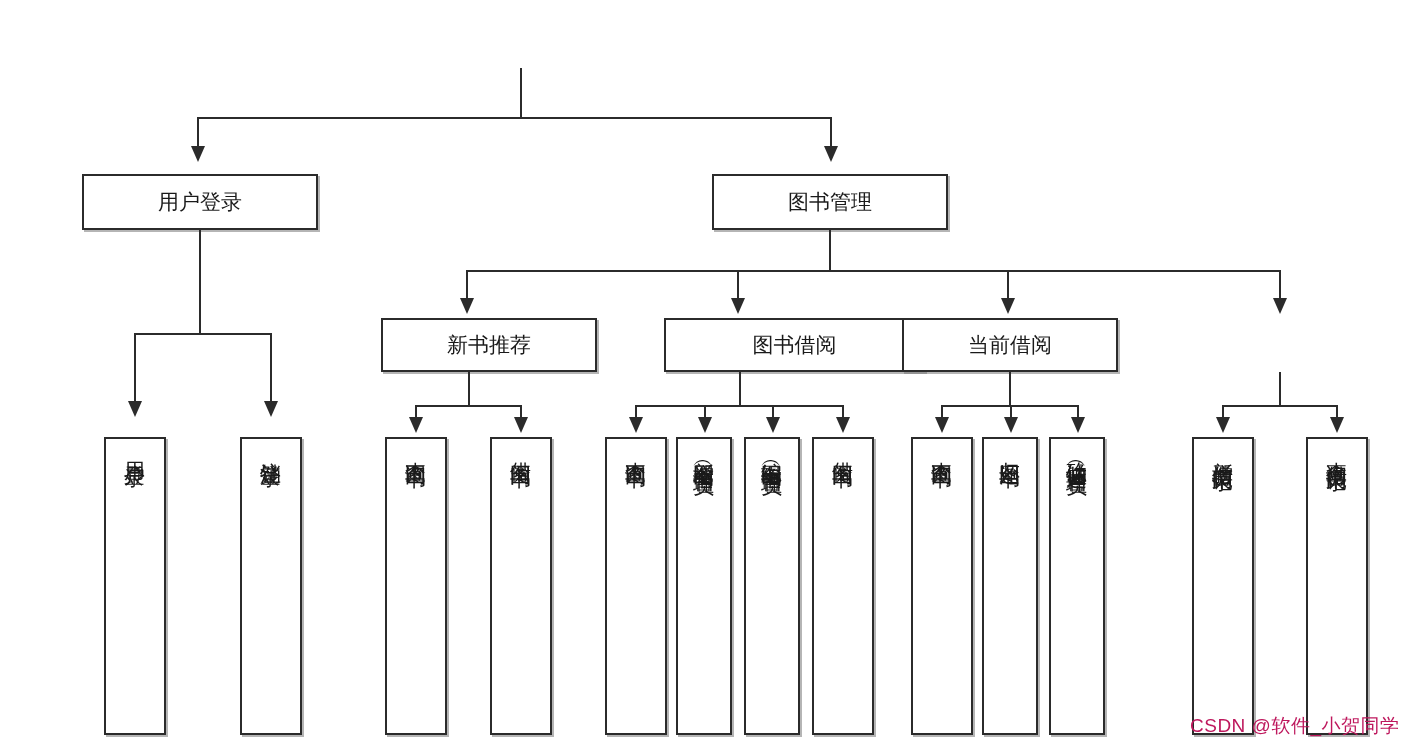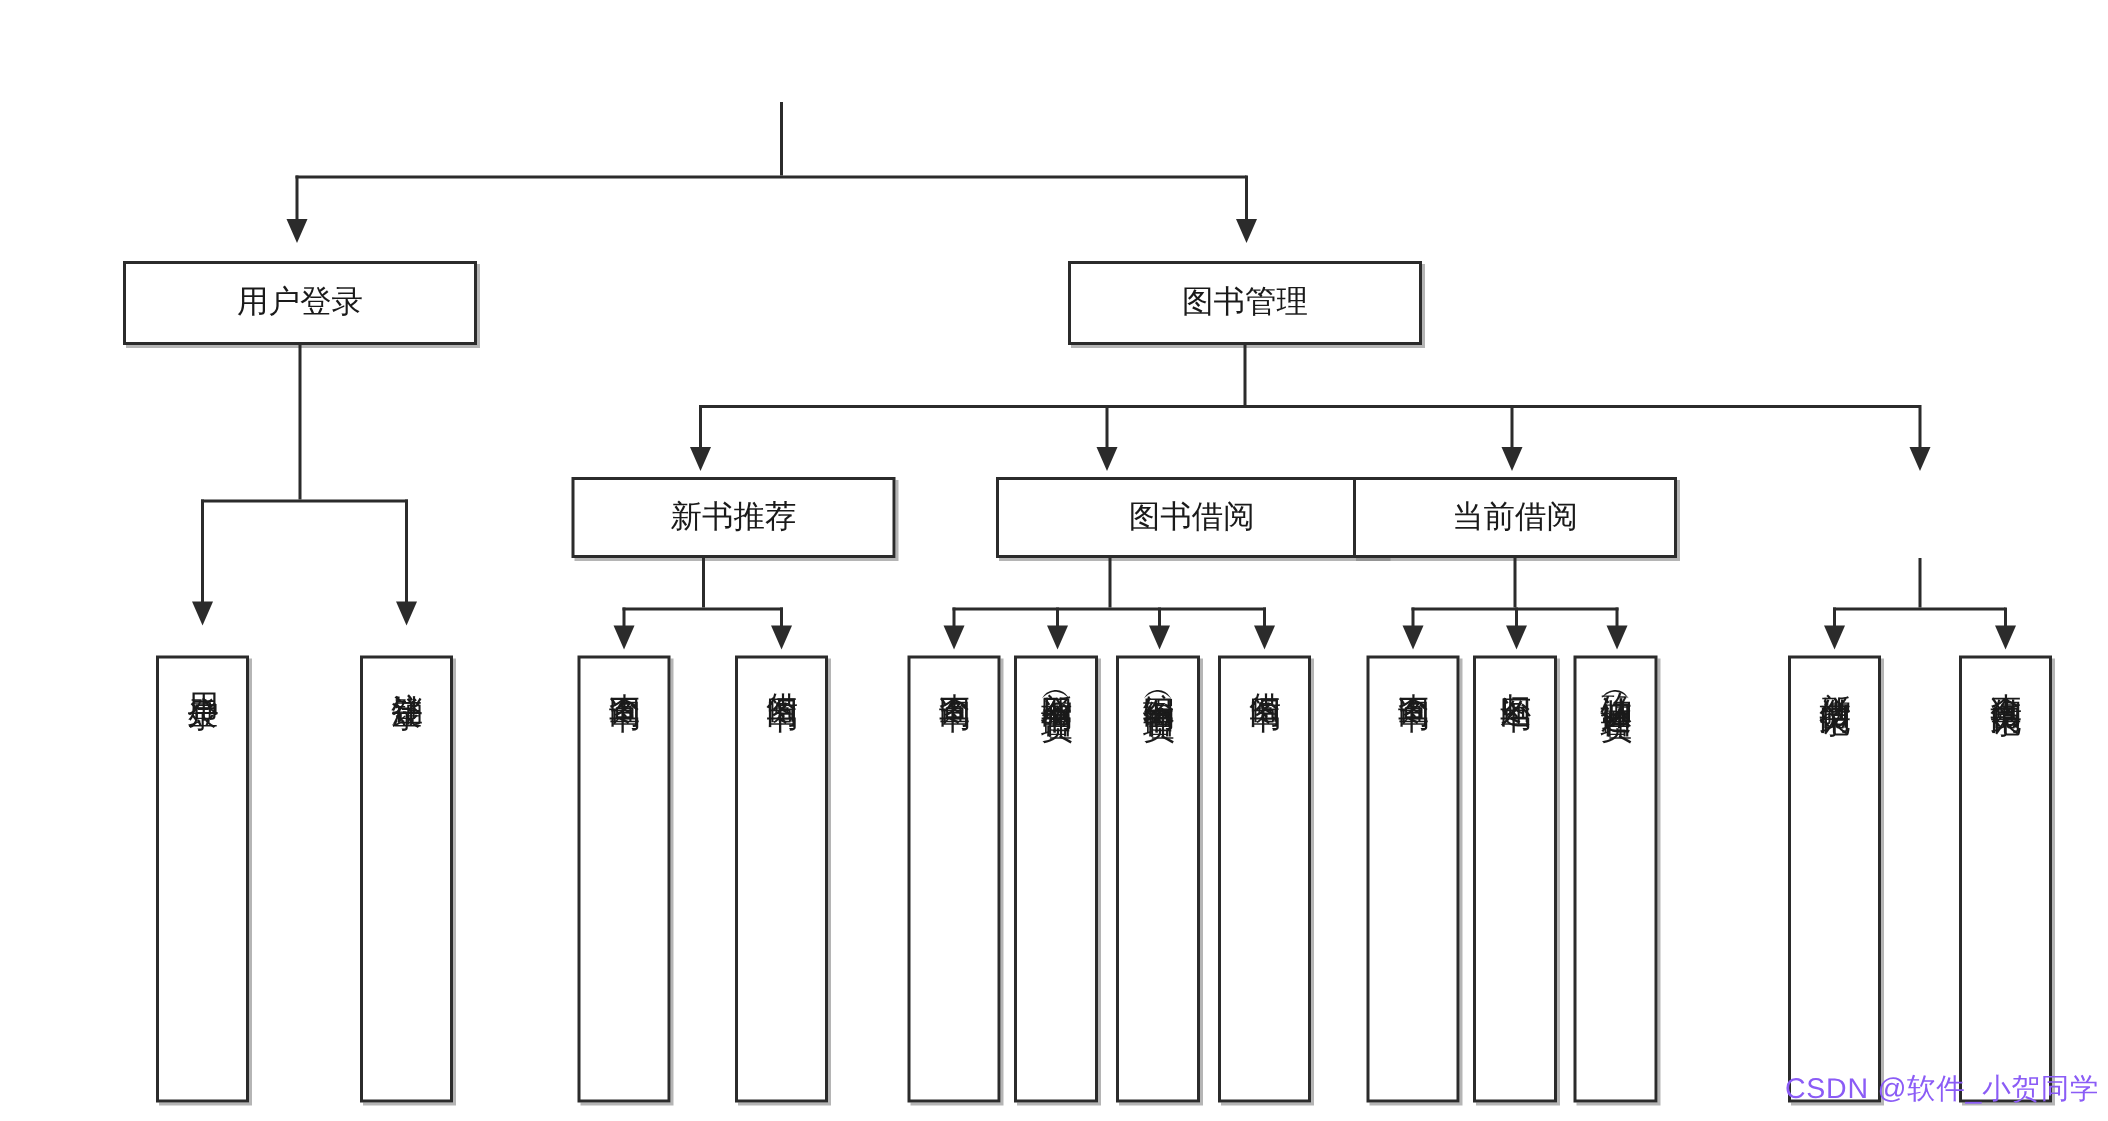--- a/index.html
+++ b/index.html
@@ -73,21 +73,21 @@
     width: 0;
     height: 0;
     border-left: 7px solid transparent;
     border-right: 7px solid transparent;
     border-top: 16px solid #2b2b2b;
   }
 
   
   #watermark {
     position: absolute;
-    color: #8b5cf6;
+    color: #be185d;
     font-size: 19px;
     white-space: nowrap;
     letter-spacing: 0.5px;
     pointer-events: none;
     text-align: right;
   }
 </style>
 </head>
 <body>
 

